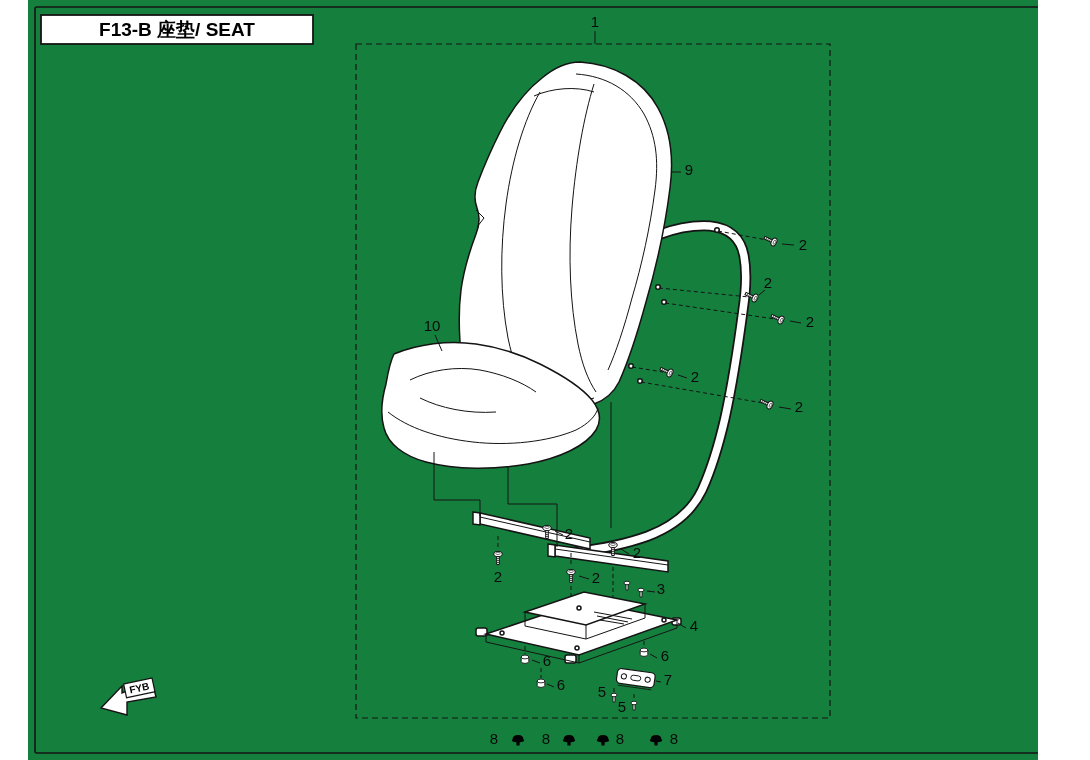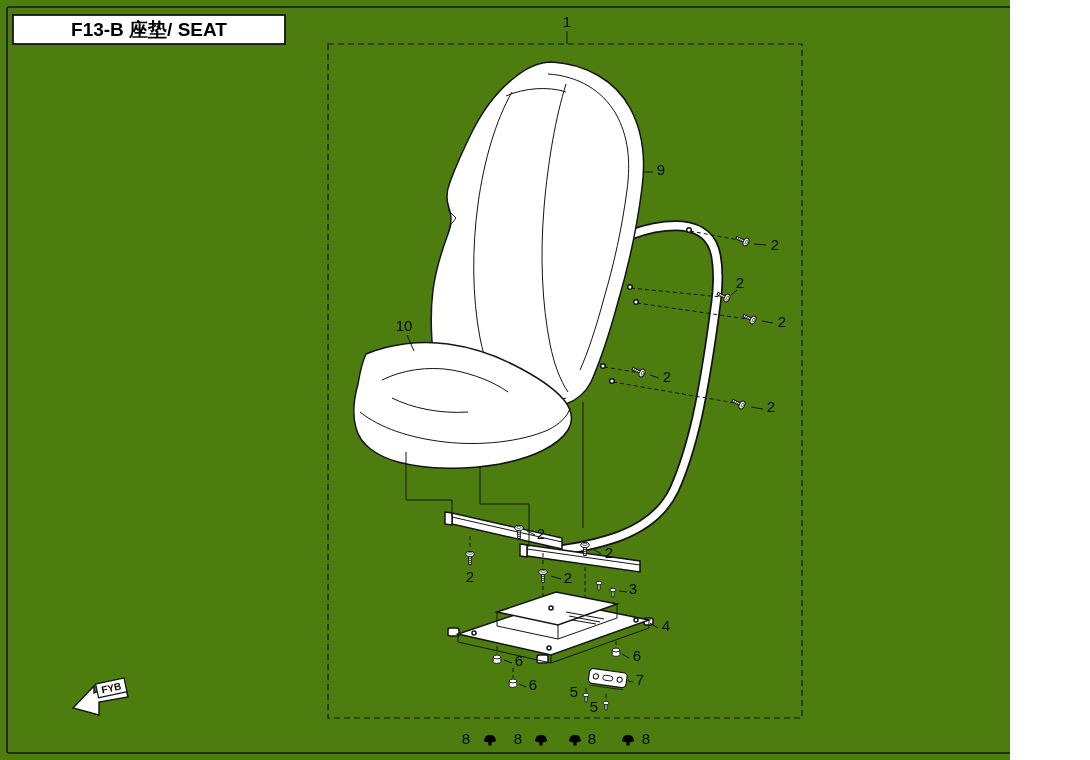--- a/index.html
+++ b/index.html
@@ -1,16 +1,16 @@
 <!DOCTYPE html>
 <html><head>
 <meta charset="utf-8">
 <style>
   html,body{margin:0;padding:0;background:#fff;}
-  .page{position:relative;width:1010px;height:760px;background:#4d7c0f;overflow:hidden;}
+  .page{position:relative;width:1010px;height:760px;background:#15803d;overflow:hidden;margin-left:28px;}
   .page svg{position:absolute;left:0;top:0;}
   .callout{font-family:"Liberation Sans",sans-serif;font-size:15px;font-weight:500;fill:#0a0a0a;text-anchor:middle;}
   .title-text{font-family:"Liberation Sans",sans-serif;font-size:19px;font-weight:700;fill:#000;text-anchor:middle;}
   .fyb{font-family:"Liberation Sans",sans-serif;font-size:10px;font-weight:700;fill:#000;text-anchor:middle;}
   .ln{stroke:#141414;stroke-width:1;fill:none;}
   .dl{stroke:#141414;stroke-width:1;stroke-dasharray:4 3;fill:none;}
   .out{stroke:#141414;stroke-width:1.5;fill:#fff;}
   .thin{stroke:#141414;stroke-width:1;fill:none;}
 </style>
 </head>

